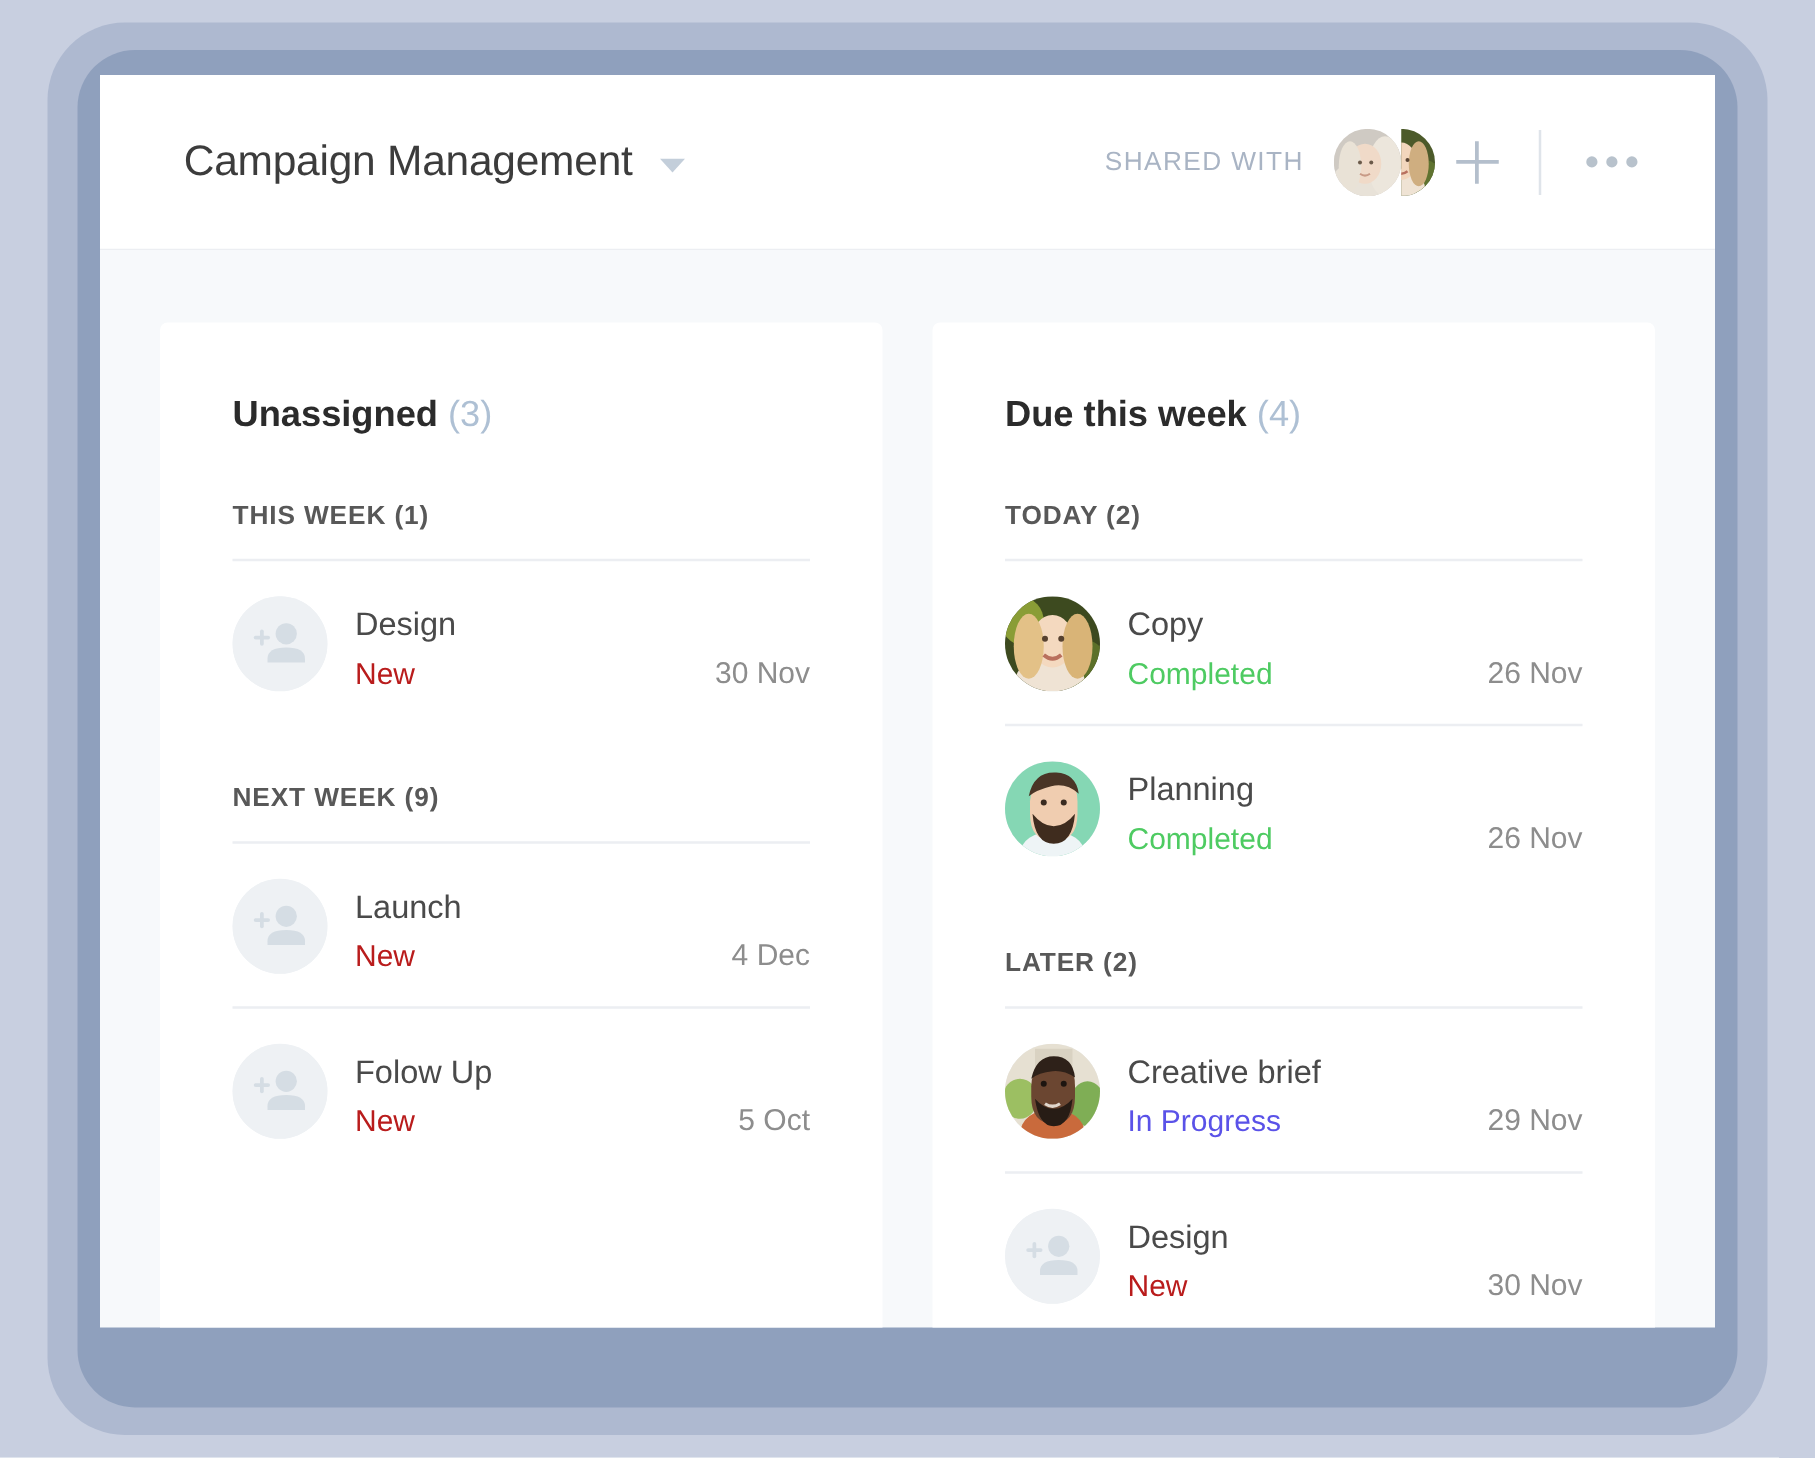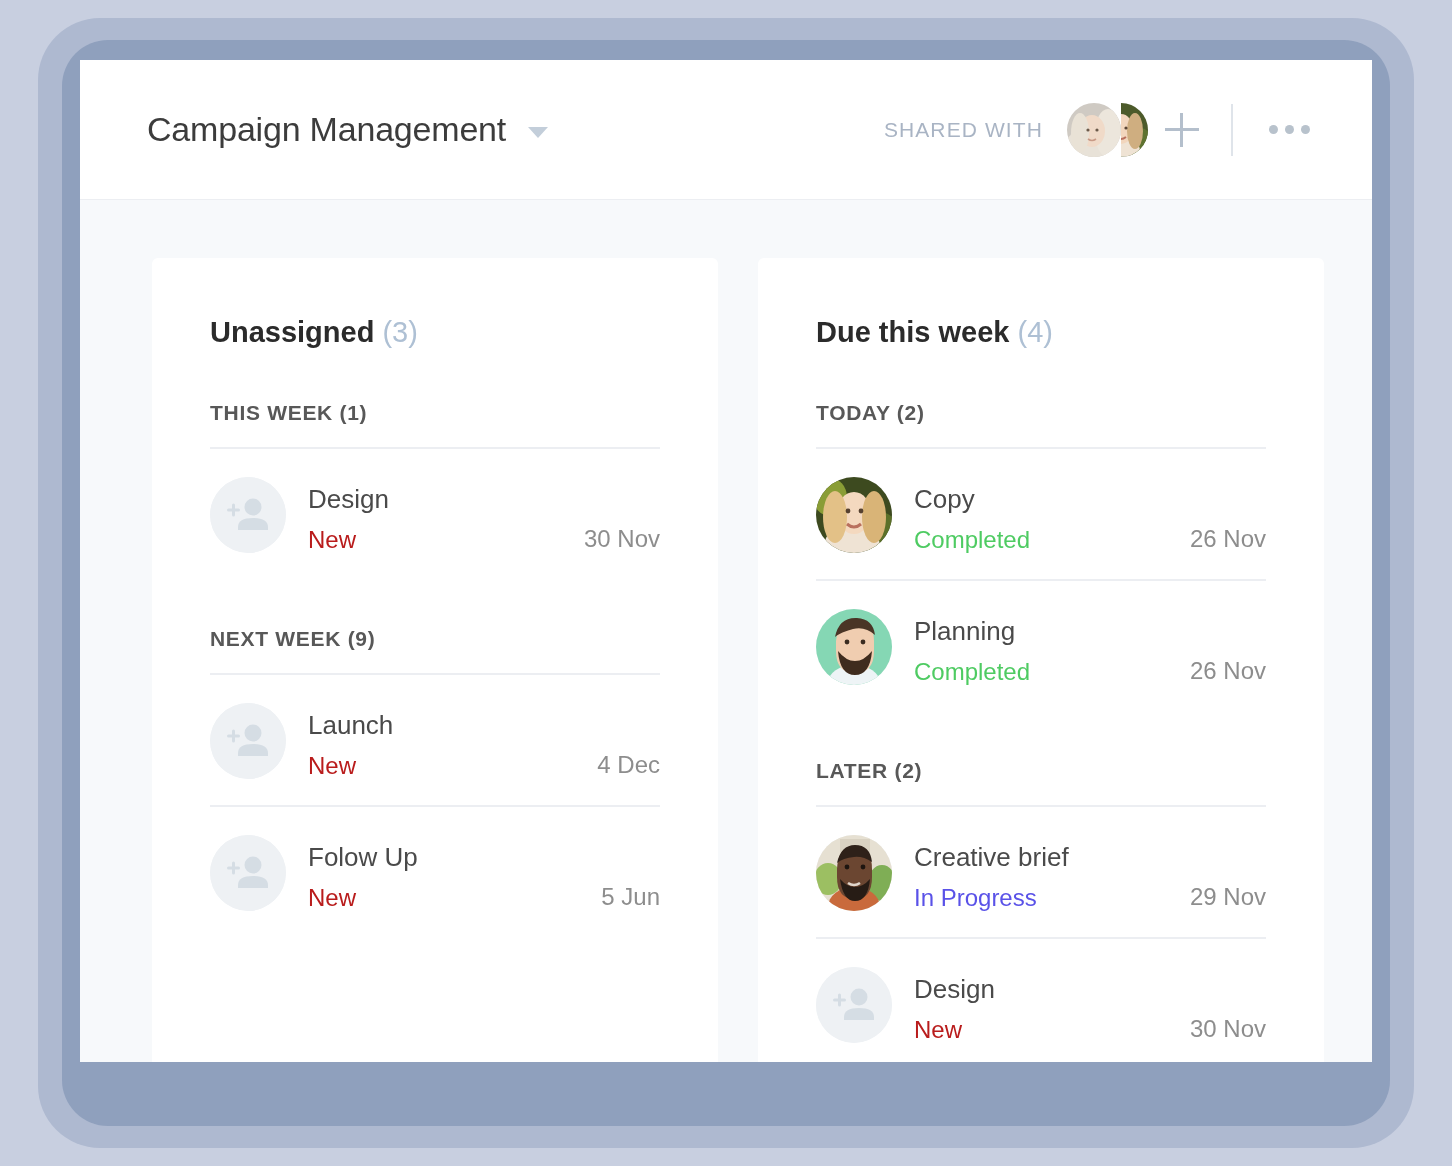--- a/index.html
+++ b/index.html
@@ -114,21 +114,21 @@
   }
   .ellipsis span {
     width: 9px; height: 9px; border-radius: 50%;
     background: #b8c2cc; margin-left: 7px;
   }
   .ellipsis span:first-child { margin-left: 0; }
 
   
   .board {
     display: flex;
-    padding: 58px 48px 0 72px;
+    padding: 58px 48px 0 48px;
     gap: 40px;
   }
   .card {
     flex: 1;
     background: #ffffff;
     border-radius: 6px 6px 0 0;
     padding: 58px 58px 0 58px;
     min-height: 810px;
   }
 
@@ -293,21 +293,21 @@
     <circle cx="38" cy="38" r="38" fill="#eef1f4"></circle>
     <circle cx="43" cy="30" r="8.5" fill="#d5dde4"></circle>
     <path d="M28 50 q0 -9 15 -9 q15 0 15 9 l0 3 l-30 0 z" fill="#d5dde4"></path>
     <rect x="17" y="31.5" width="13" height="3" rx="1.5" fill="#d5dde4"></rect>
     <rect x="22" y="26.5" width="3" height="13" rx="1.5" fill="#d5dde4"></rect>
   </svg></div>
           <div class="task-body">
             <div class="task-name">Folow Up</div>
             <div class="task-status st-new">New</div>
           </div>
-          <div class="task-date">5 Jun</div>
+          <div class="task-date">5 Oct</div>
         </div>
       </div>
       <div class="card">
         <div class="card-title"><span>Due this week</span> <span class="count">(4)</span></div>
         <div class="section-label">TODAY (2)</div>
         <div class="divider"></div>
         <div class="task-row">
           <div class="task-avatar"><svg width="76" height="76" viewBox="0 0 76 76">
       <rect width="76" height="76" fill="#3d4a1f"></rect>
       <ellipse cx="14" cy="20" rx="17" ry="19" fill="#8a9d36"></ellipse>

